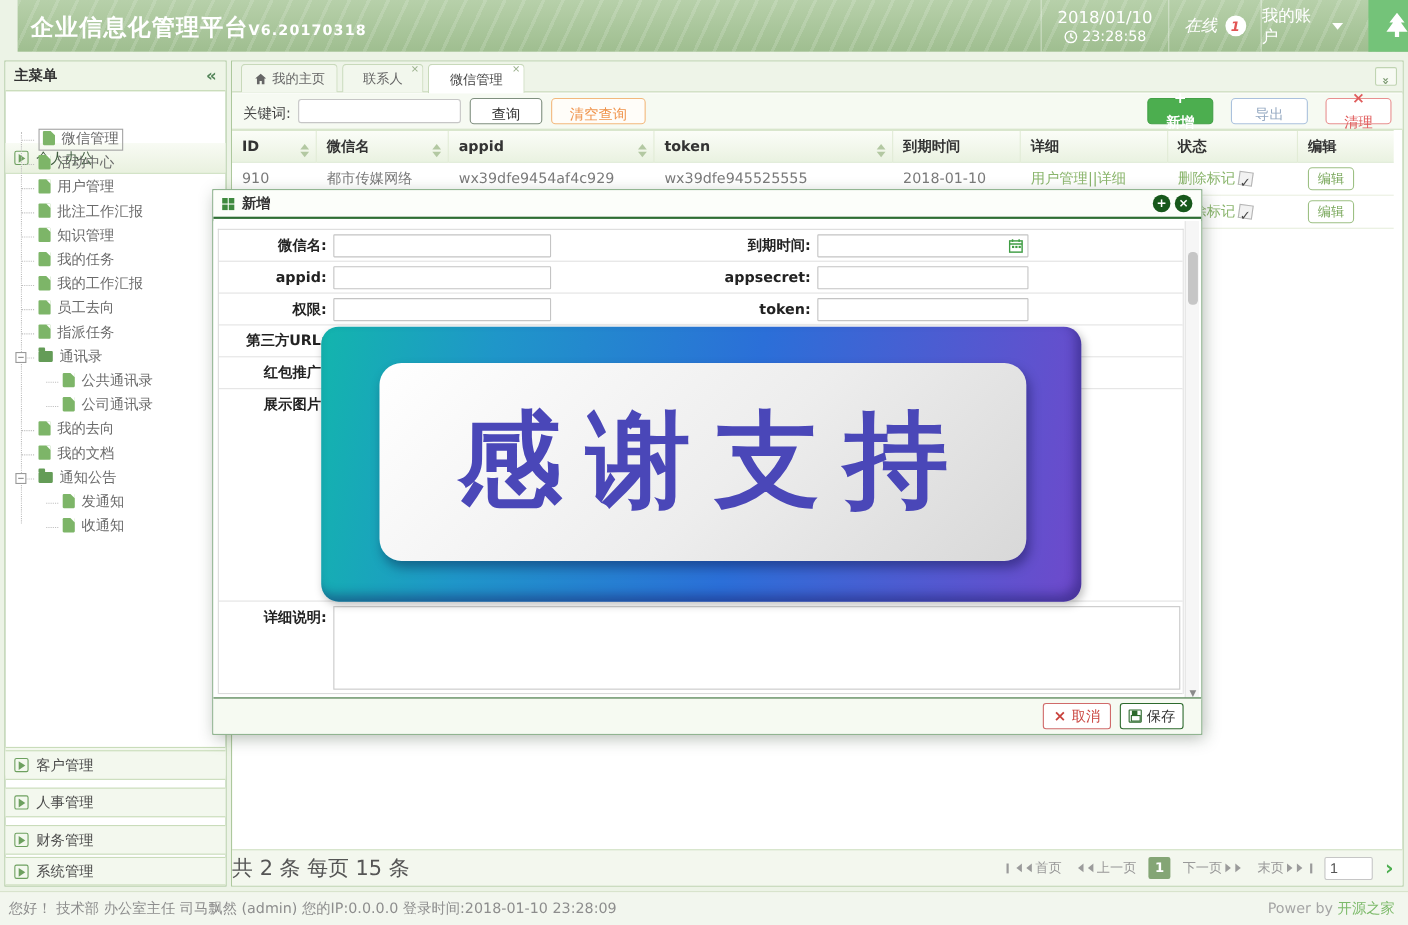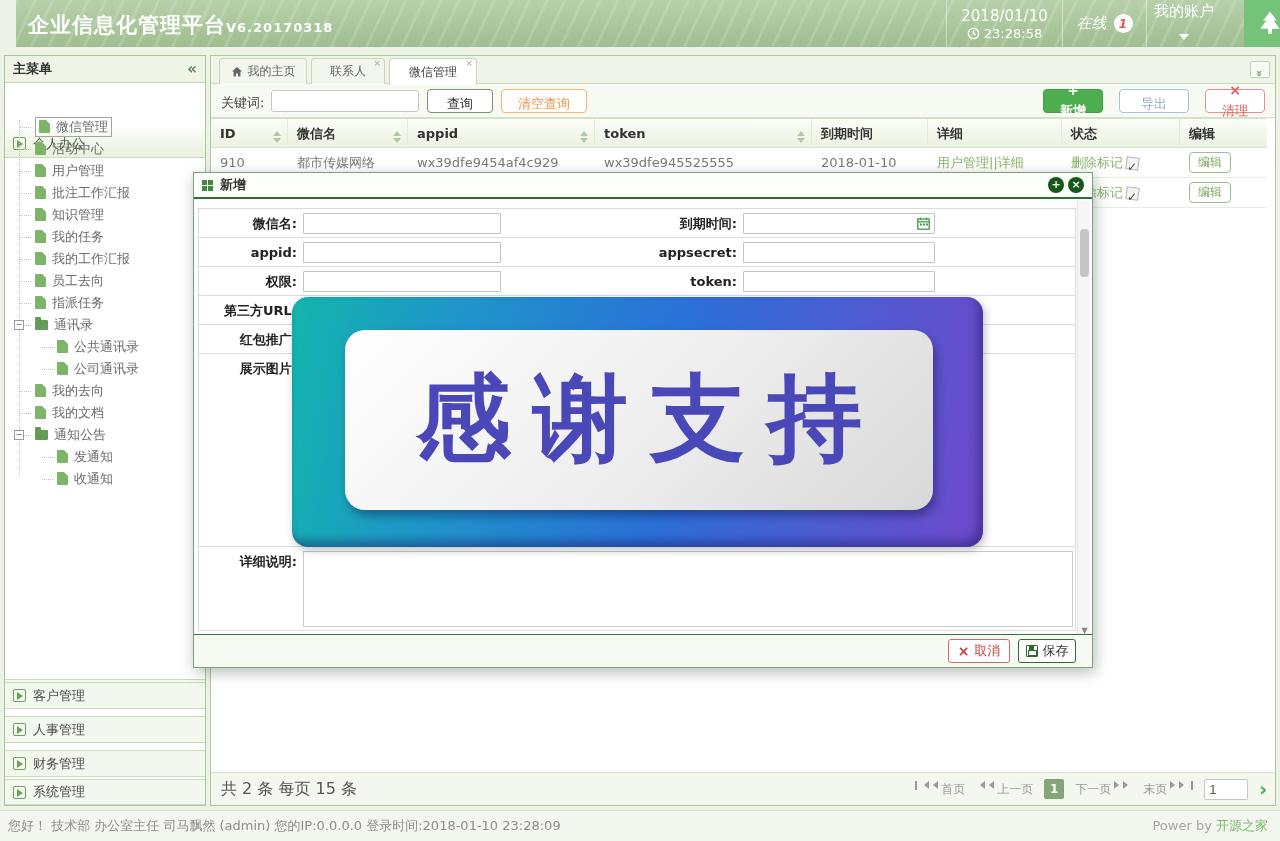--- a/index.html
+++ b/index.html
@@ -13,21 +13,21 @@
     background:linear-gradient(180deg,#b7d0aa,#9fbe90);
     background-image:repeating-linear-gradient(115deg,rgba(255,255,255,.14) 0 3px,rgba(255,255,255,0) 3px 16px),linear-gradient(180deg,#b7d0aa,#9fbe90);
     color:#fff; }
   .app-title { left:12px; top:11px; font-size:21px; font-weight:bold; letter-spacing:1px; }
   .app-version { font-size:13px; font-weight:bold; }
   .top-block { top:0; height:47px; border-left:1px solid rgba(255,255,255,.45); display:flex; flex-direction:column; justify-content:center; align-items:center; }
   .blk-date { left:930px; width:116px; font-size:15px; }
   .blk-date .t2 { font-size:13px; display:flex; align-items:center; gap:4px; margin-top:1px; }
   .blk-online { left:1046px; width:84px; flex-direction:row; gap:7px; font-size:15px;font-style:italic; }
   .badge { width:19px; height:19px; border-radius:50%; background:#fff; color:#e25555; font-size:12px; font-weight:bold; display:flex; align-items:center; justify-content:center; }
-  .blk-account { left:1130px; width:75px; flex-direction:column; gap:8px; font-size:15px; }
+  .blk-account { left:1130px; width:75px; flex-direction:row; gap:8px; font-size:15px; }
   .caret { width:0; height:0; border:5px solid transparent; border-top:6px solid #fff; margin-top:5px; }
   .blk-tree { left:1228px; width:52px; background:#74c379; border-left:none; }
 
   
   .sidebar { left:4px; top:55px; width:202px; height:751px; background:#fff; border:1px solid #a9c69a; }
   .sb-head { left:0; top:0; width:200px; height:27px; background:#eef5e7; border-bottom:1px solid #c2d7b1; display:flex; align-items:center; justify-content:space-between; padding:0 8px; font-size:13px; font-weight:bold; color:#333; }
   .sb-collapse { color:#54855a; font-size:15px; font-weight:bold; cursor:pointer; }
   .sb-section { left:0; top:28px; width:200px; height:28px; background:linear-gradient(180deg,#f8fbf4,#e9f1df); border-bottom:1px solid #c9dcba; display:flex; align-items:center; gap:7px; padding:0 8px; font-size:13px; color:#3f5c3f;margin-top:46px; }
   .acc-ico { width:13px; height:13px; border:1px solid #6da05f; border-radius:2px; position:relative; flex:0 0 auto; }
   .acc-ico:after { content:''; position:absolute; left:3px; top:2px; width:0; height:0; border:4px solid transparent; border-left:6px solid #6da05f; }
@@ -83,23 +83,23 @@
   .td { color:#7a7a7a; }
   .glink { color:#8ab56c; cursor:pointer; }
   .tagcheck { display:inline-block; position:relative; width:14px; height:14px; margin-left:2px; vertical-align:-2px; }
   .tagcheck:before { content:''; position:absolute; left:1px; top:2px; width:11px; height:11px; background:#f2f2f2; border:1px solid #b5b5b5; transform:rotate(8deg); }
   .tagcheck span { position:absolute; left:2px; top:-2px; color:#4a4a4a; font-size:12px; font-weight:bold; }
   .mini-btn { display:inline-block; width:42px; height:21px; line-height:19px; text-align:center; border:1px solid #9dc084; border-radius:4px; color:#7aa85c; font-size:12px; background:#fff; cursor:pointer; }
   .td.c8 { padding-top:4px; line-height:normal; }
 
   
   .pager { left:0; bottom:0; width:1064px; height:33px; background:#f3f7ee; border-top:1px solid #d2e1c4; display:flex; align-items:center; font-size:12px; color:#666; }
-  .pg-summary { margin-left:10px; font-size:16px; color:#555;text-align:right; }
+  .pg-summary { margin-left:0; font-size:19px; color:#555;text-align:right; }
   .pg-right { margin-left:auto; margin-right:8px; display:flex; align-items:center; gap:11px; color:#999; }
-  .pg-item { display:flex; gap:3px; cursor:pointer; }
+  .pg-item { display:flex; align-items:center; gap:3px; cursor:pointer; }
   .bar { display:inline-block; width:2px; height:9px; background:#9b9b9b; }
   .tl { display:inline-block; width:0; height:0; border:4px solid transparent; border-right:5px solid #9b9b9b; }
   .tr { display:inline-block; width:0; height:0; border:4px solid transparent; border-left:5px solid #9b9b9b; }
   .tl+.tl,.tr+.tr { margin-left:-3px; }
   .pg-cur { width:20px; height:20px; background:#84a575; color:#fff; text-align:center; line-height:20px; border-radius:2px; font-weight:bold; }
   .pg-goto { width:44px; height:21px; border:1px solid #c6c6c6; border-radius:2px; font-size:13px; padding:0 4px; color:#555; background:#fff; }
   .pg-go { color:#4cae4f; font-size:19px; font-weight:bold; line-height:18px; cursor:pointer; }
 
   
   .modal { left:193px; top:172px; width:900px; height:496px; background:#fff; border:1px solid #78a478; box-shadow:2px 4px 14px rgba(40,60,40,.35); z-index:10; }

